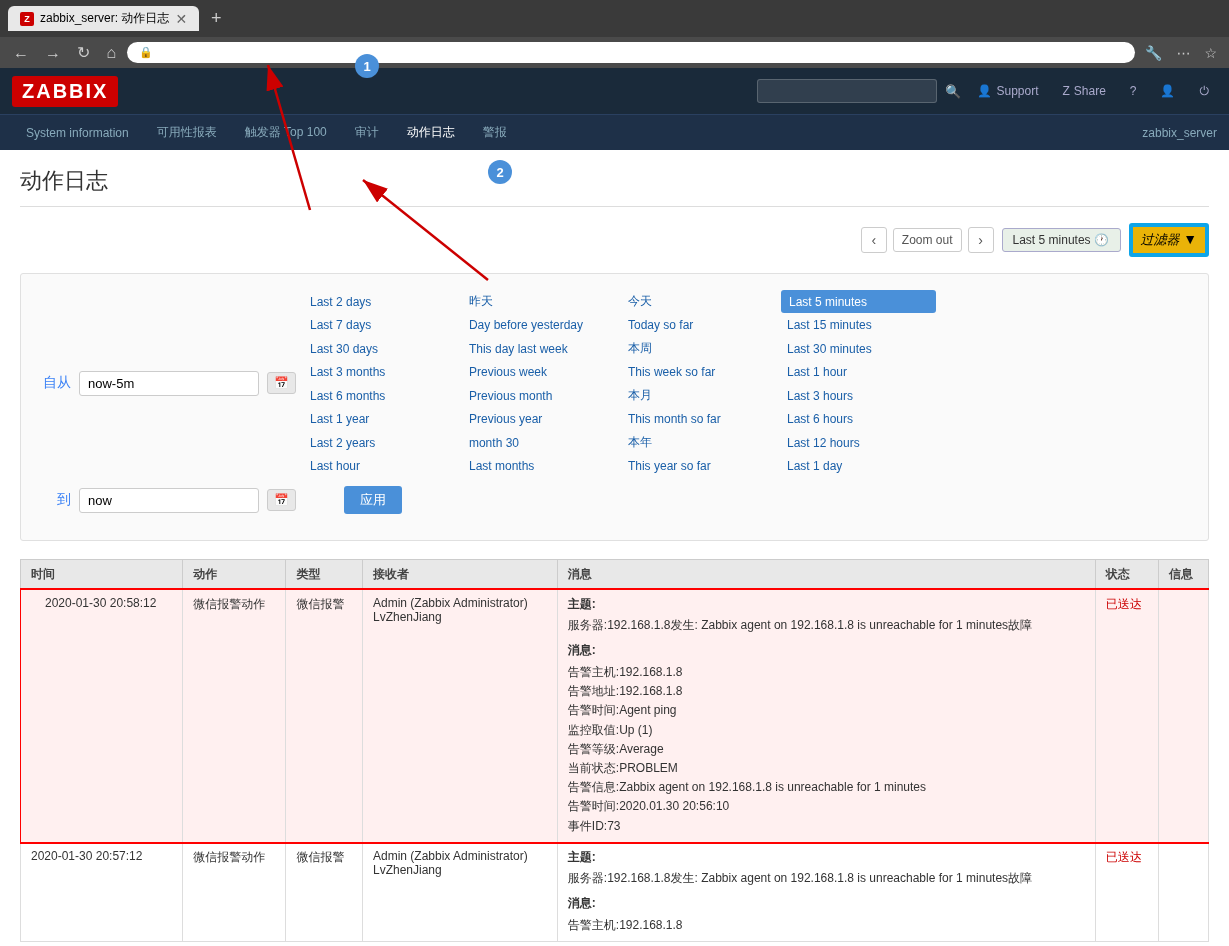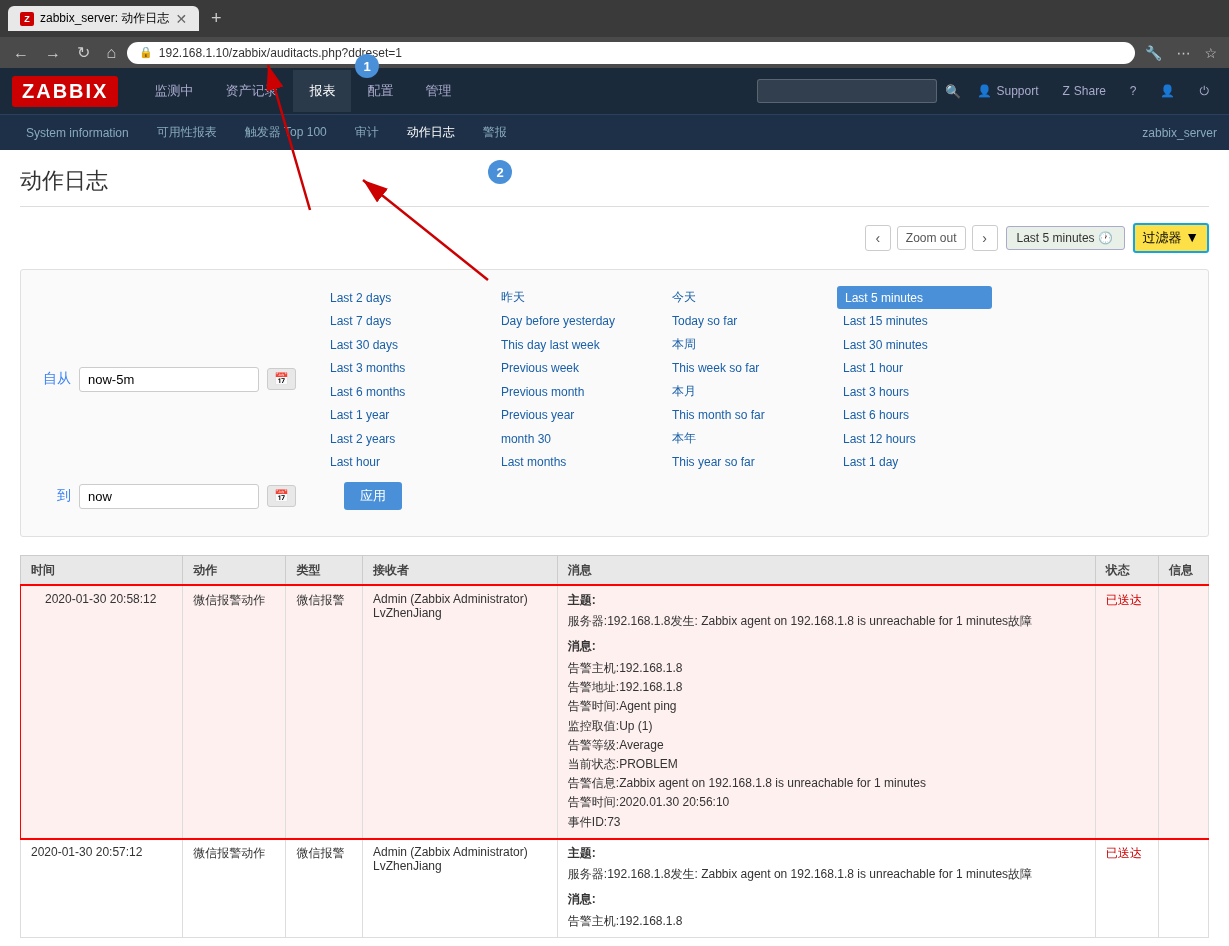--- a/index.html
+++ b/index.html
@@ -41,21 +41,21 @@
     .sub-nav-right { margin-left: auto; color: #8ab; font-size: 12px; }
 
     
     .page-content { background: white; min-height: 700px; padding: 16px 20px; position: relative; }
     .page-title { font-size: 22px; font-weight: normal; color: #333; margin-bottom: 16px; border-bottom: 1px solid #ddd; padding-bottom: 10px; }
 
     
     .filter-bar { display: flex; align-items: center; justify-content: flex-end; margin-bottom: 16px; gap: 8px; }
     .zoom-btn { background: none; border: 1px solid #ccc; padding: 4px 8px; cursor: pointer; border-radius: 3px; font-size: 12px; color: #555; }
     .time-range-btn { background: #e8f0e8; border: 1px solid #aac; padding: 4px 10px; border-radius: 3px; font-size: 12px; color: #333; cursor: pointer; display: flex; align-items: center; gap: 4px; }
-    .filter-btn { background: #fde047; border: 2px solid #0ea5e9; padding: 4px 8px; border-radius: 3px; cursor: pointer; }
+    .filter-btn { background: #eab308; border: 4px solid #0ea5e9; padding: 4px 8px; border-radius: 3px; cursor: pointer; font-style: italic; }
     .time-picker-row { display: flex; align-items: center; margin-bottom: 10px; gap: 8px; }
     .time-label { width: 30px; text-align: right; color: #3b82f6; font-size: 14px; }
     .time-input { border: 1px solid #ccc; padding: 4px 8px; font-size: 13px; width: 180px; border-radius: 3px; }
     .cal-btn { background: #e8e8e8; border: 1px solid #ccc; padding: 3px 6px; cursor: pointer; border-radius: 3px; font-size: 12px; }
     .apply-btn { background: #4a90d9; color: white; border: none; padding: 5px 16px; border-radius: 3px; cursor: pointer; font-size: 13px; margin-left: 40px; }
     .quick-time-btn { color: #1a5fa8; cursor: pointer; font-size: 12px; padding: 3px 6px; text-align: left; background: none; border: none; white-space: nowrap; }
     .quick-time-btn.active { background: #4a90d9; color: white; border-radius: 3px; padding: 3px 8px; }
 
     
     .data-table { width: 100%; border-collapse: collapse; margin-top: 10px; }
@@ -101,41 +101,33 @@
     <button class="new-tab">+</button>
   </div>
 
   <div class="address-bar-row">
     <button class="nav-btn">←</button>
     <button class="nav-btn">→</button>
     <button class="nav-btn">↻</button>
     <button class="nav-btn">⌂</button>
     <div class="address-bar">
       <span class="lock-icon">🔒</span>
-      <input type="text" value="192.168.1.10/zabbix/auditacts.php?ddreset=1" style="">
     </div>
 
     <div class="circle-annotation" style="left:355px; top:54px;">
       <span>1</span>
     </div>
     <div class="addr-btn">🔧</div>
     <div class="addr-btn">⋯</div>
     <div class="addr-btn">☆</div>
   </div>
 
 
   <div class="zabbix-header">
     <div class="zabbix-logo">ZABBIX</div>
-    <nav class="main-nav">
-      <div class="nav-item">监测中</div>
-      <div class="nav-item">资产记录</div>
-      <div class="nav-item active">报表</div>
-      <div class="nav-item">配置</div>
-      <div class="nav-item">管理</div>
-    </nav>
     <div class="header-right">
       <input class="search-box" type="text" style="">
       <span style="color:#aac; cursor:pointer;">🔍</span>
       <div class="header-btn">
         <span>👤</span>
         <span>Support</span>
       </div>
       <div class="header-btn">
         <span>Z</span>
         <span>Share</span>
@@ -179,21 +171,21 @@
       </div>
     </div>
 
     <div class="time-picker-container">
 
       <div class="time-picker-row">
         <label class="time-label">自从</label>
         <input class="time-input" type="text" value="now-5m" style="">
         <button class="cal-btn">📅</button>
 
-        <div style="margin-left: 20px; display: grid; grid-template-columns: repeat(4, 155px); gap: 2px 16px;">
+        <div style="display: grid; grid-template-columns: repeat(4, 155px); gap: 2px 4px;">
 
           <button class="quick-time-btn">Last 2 days</button>
           <button class="quick-time-btn">昨天</button>
           <button class="quick-time-btn">今天</button>
           <button class="quick-time-btn active">Last 5 minutes</button>
 
           <button class="quick-time-btn">Last 7 days</button>
           <button class="quick-time-btn">Day before yesterday</button>
           <button class="quick-time-btn">Today so far</button>
           <button class="quick-time-btn">Last 15 minutes</button>

